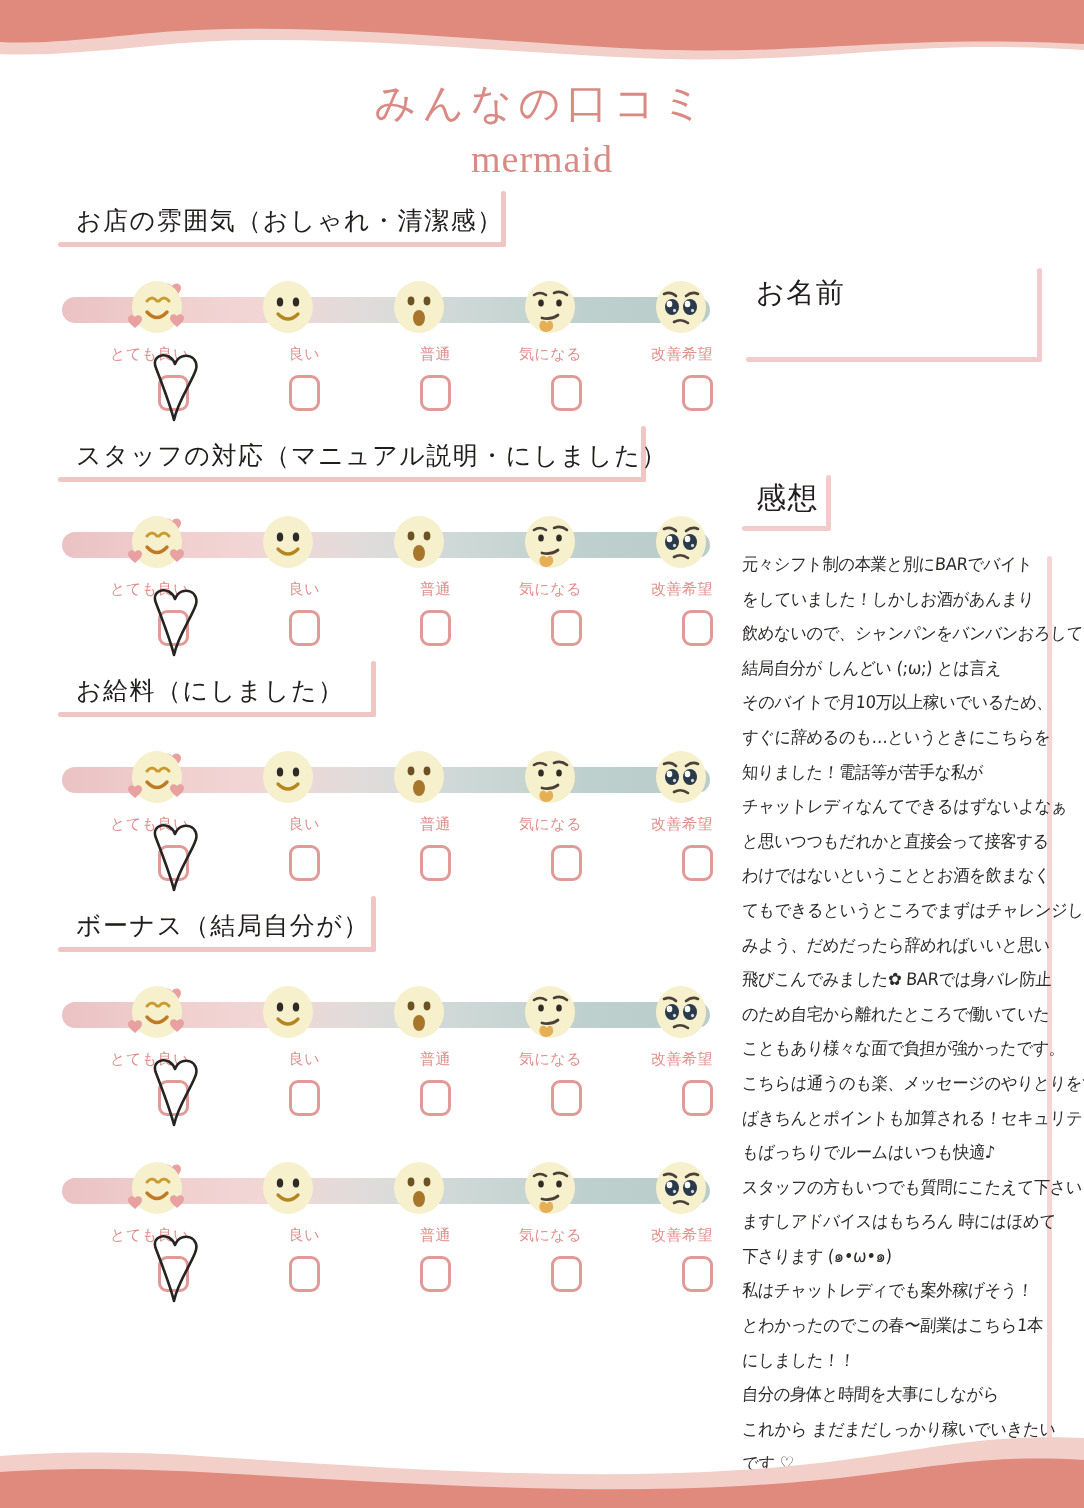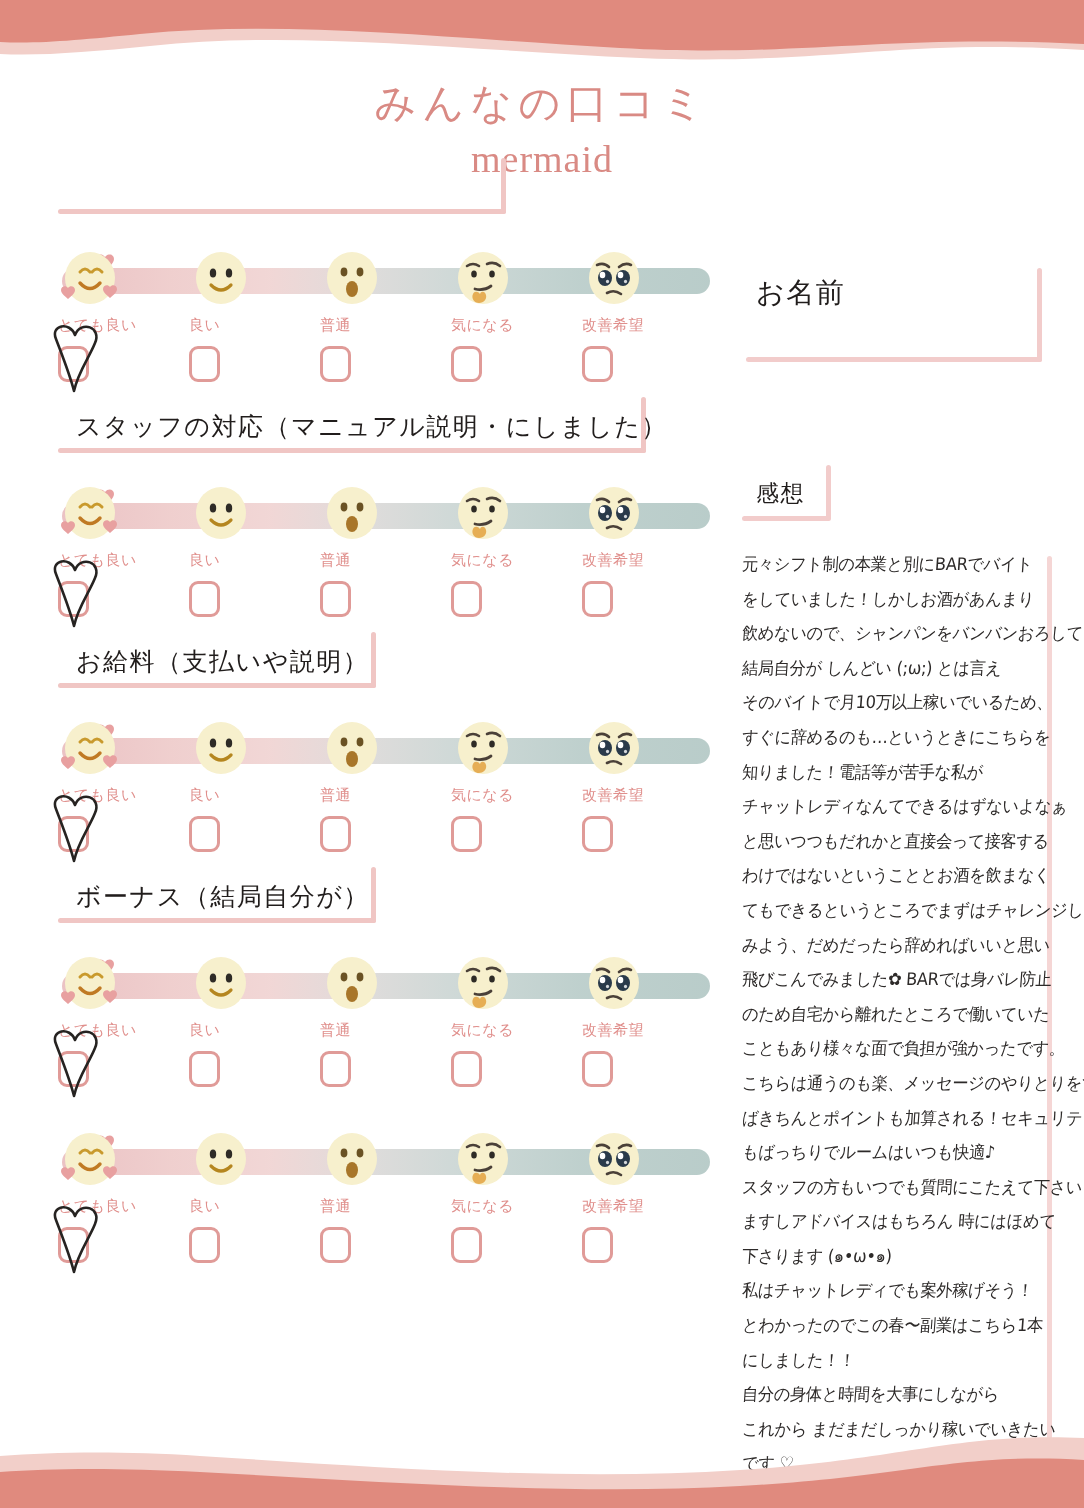--- a/index.html
+++ b/index.html
@@ -116,21 +116,21 @@
     position: absolute;
     top: 0;
     left: 0;
     width: 656px;
     display: flex;
   }
   .option {
     width: 131px;
     display: flex;
     flex-direction: column;
-    align-items: flex-start;
+    align-items: flex-end;
   }
   .face {
     width: 64px;
     height: 64px;
     position: relative;
     z-index: 3;
   }
   .opt-label {
     font-family: "DejaVu Sans", sans-serif;
     font-size: 15px;
@@ -214,21 +214,21 @@
 
   .impression-head {
     position: absolute;
     left: 742px;
     top: 470px;
     width: 120px;
     padding: 8px 26px 12px 14px;
   }
   .ih-text {
     font-family: "DejaVu Sans", sans-serif;
-    font-size: 23px;
+    font-size: 30px;
     color: #211d1c;
     letter-spacing: 1.5px;
   }
   .ih-bottom {
     position: absolute;
     left: 0;
     bottom: 0;
     height: 5px;
     width: 88px;
     background: #f2cccb;
@@ -282,21 +282,21 @@
     <path d="M0,0 L1084,0 L1084,44 C880,34 800,58 620,48 C440,38 290,20 140,34 C80,40 38,44 0,42 Z" fill="#e08a7e"></path>
   </svg>
 </div>
 
 <div class="title-block">
   <div class="title-jp">みんなの口コミ</div>
   <div class="title-en">mermaid</div>
 </div>
 
 <div class="left-col" id="left-col">
-    <div class="section"><div class="sec-header" style="width: 448px;"><span class="bracket-bottom"></span><span class="bracket-right"></span></div><div class="scale-wrap">
+    <div class="section"><div class="sec-header" style="width: 448px;"><span class="sec-header-text">お店の雰囲気（おしゃれ・清潔感）</span><span class="bracket-bottom"></span><span class="bracket-right"></span></div><div class="scale-wrap">
         <div class="scale-bar"></div>
         <div class="options">
           <div class="option">
             <div class="face"><svg viewBox="0 0 64 64" width="64" height="64">
       <path d="M47 11 c3-4 9-3 9 2 c0 5-7 9-9 11 c-2-2-9-6-9-11 c0-5 6-6 9-2z" fill="#e8a0a0"></path>
       <ellipse cx="32" cy="32" rx="25" ry="26" fill="#f7f0cd"></ellipse>
       <path d="M22 26 q5-6 10 0" stroke="#c99a2e" stroke-width="3" fill="none" stroke-linecap="round"></path>
       <path d="M34 26 q5-6 10 0" stroke="#c99a2e" stroke-width="3" fill="none" stroke-linecap="round"></path>
       <path d="M22 37 q10 11 20 0" stroke="#c07a24" stroke-width="3.4" fill="none" stroke-linecap="round"></path>
       <path d="M10 42 c2-3 7-2 7 2 c0 4-5 7-7 9 c-2-2-7-5-7-9 c0-4 5-5 7-2z" fill="#e8a0a0"></path>
@@ -442,21 +442,21 @@
     <ellipse cx="43.5" cy="35.5" rx="1.6" ry="1.8" fill="#ffffff" opacity=".8"></ellipse>
     <path d="M25 47 q7-4 14 1" stroke="#4a4038" stroke-width="2.6" fill="none" stroke-linecap="round"></path>
   </svg></div>
             <div class="opt-label">改善希望</div>
             <div style="position: relative;">
               <div class="checkbox"></div>
             </div>
           </div>
         </div>
       </div></div>
-    <div class="section"><div class="sec-header" style="width: 318px;"><span class="sec-header-text">お給料（支払いや説明）</span><span class="bracket-bottom"></span><span class="bracket-right"></span></div><div class="scale-wrap">
+    <div class="section"><div class="sec-header" style="width: 318px;"><span class="sec-header-text">お給料（にしました）</span><span class="bracket-bottom"></span><span class="bracket-right"></span></div><div class="scale-wrap">
         <div class="scale-bar"></div>
         <div class="options">
           <div class="option">
             <div class="face"><svg viewBox="0 0 64 64" width="64" height="64">
       <path d="M47 11 c3-4 9-3 9 2 c0 5-7 9-9 11 c-2-2-9-6-9-11 c0-5 6-6 9-2z" fill="#e8a0a0"></path>
       <ellipse cx="32" cy="32" rx="25" ry="26" fill="#f7f0cd"></ellipse>
       <path d="M22 26 q5-6 10 0" stroke="#c99a2e" stroke-width="3" fill="none" stroke-linecap="round"></path>
       <path d="M34 26 q5-6 10 0" stroke="#c99a2e" stroke-width="3" fill="none" stroke-linecap="round"></path>
       <path d="M22 37 q10 11 20 0" stroke="#c07a24" stroke-width="3.4" fill="none" stroke-linecap="round"></path>
       <path d="M10 42 c2-3 7-2 7 2 c0 4-5 7-7 9 c-2-2-7-5-7-9 c0-4 5-5 7-2z" fill="#e8a0a0"></path>

